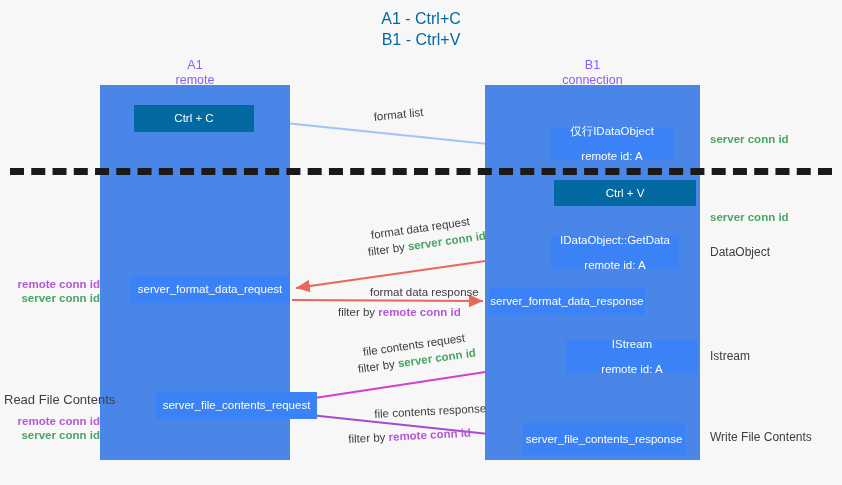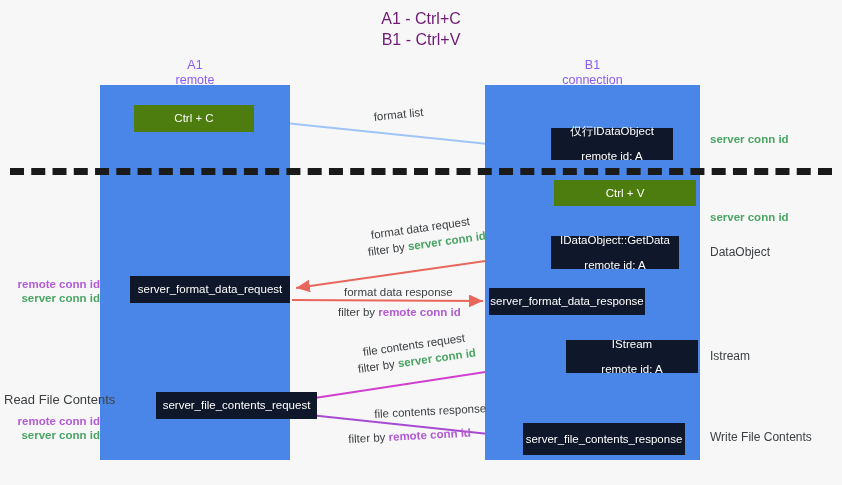--- a/index.html
+++ b/index.html
@@ -24,21 +24,21 @@
   }
   .abs { position: absolute; }
 
   
   #title {
     left: 0; top: 8px;
     width: 842px;
     text-align: center;
     font-size: 16px;
     line-height: 21px;
-    color: #701a75;
+    color: #0369a1;
   }
   #title div { white-space: pre; }
 
   
   .col-head {
     text-align: center;
     font-size: 12.5px;
     line-height: 15px;
     color: #8b5cf6;
   }
@@ -67,22 +67,22 @@
     color: #ffffff;
     font-size: 11.5px;
     line-height: 13px;
     display: flex;
     flex-direction: column;
     align-items: center;
     justify-content: center;
     text-align: center;
     padding: 2px 4px;
   }
-  .box.green { background: #4d7c0f; }
-  .box.orange { background: #0f172a; gap: 12px; }
+  .box.green { background: #0369a1; }
+  .box.orange { background: #3b82f6; gap: 12px; }
   .box .l2 { }
 
   #box-ctrlc   { left: 134px; top: 105px; width: 120px; height: 27px; }
   #box-idata   { left: 551px; top: 128px; width: 122px; height: 32px; }
   #box-ctrlv   { left: 554px; top: 180px; width: 142px; height: 26px; }
   #box-getdata { left: 551px; top: 236px; width: 128px; height: 33px; }
   #box-sfdreq  { left: 130px; top: 276px; width: 160px; height: 27px; }
   #box-sfdresp { left: 489px; top: 288px; width: 156px; height: 27px; }
   #box-istream { left: 566px; top: 340px; width: 132px; height: 33px; }
   #box-sfcreq  { left: 128px; top: 392px; width: 161px; height: 27px; margin-left: 28px; }
@@ -144,21 +144,21 @@
   #cap-fdreq-1 {
     left: 370px; top: 228px;
     transform: rotate(-8deg);
     transform-origin: left top;
   }
   #cap-fdreq-2 {
     left: 367px; top: 245px;
     transform: rotate(-8deg);
     transform-origin: left top;
   }
-  #cap-fdresp-1 { left: 344px; top: 285px; }
+  #cap-fdresp-1 { left: 370px; top: 285px; }
   #cap-fdresp-2 { left: 338px; top: 305px; }
 
   #cap-fcreq-1 {
     left: 362px; top: 345px;
     transform: rotate(-8deg);
     transform-origin: left top;
   }
   #cap-fcreq-2 {
     left: 357px; top: 362px;
     transform: rotate(-8deg);

